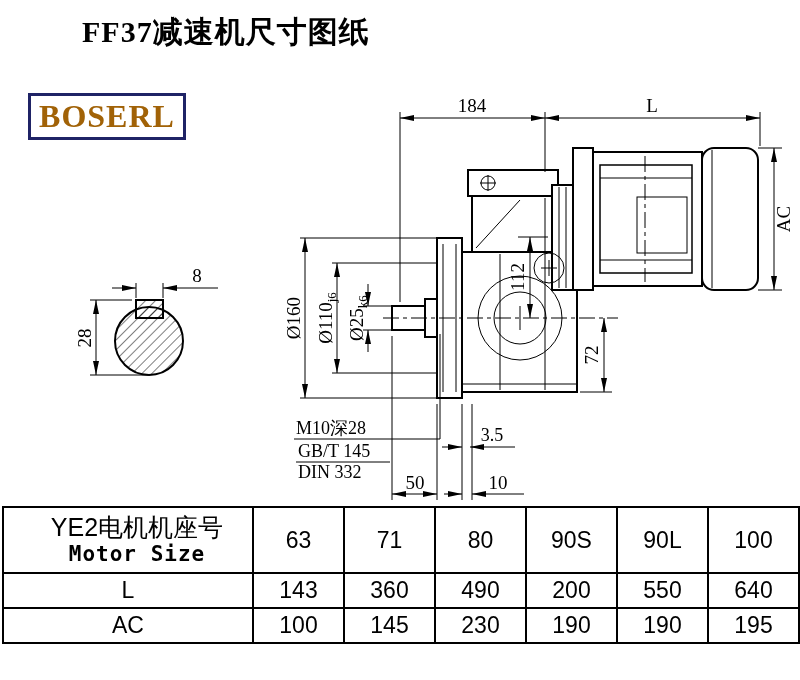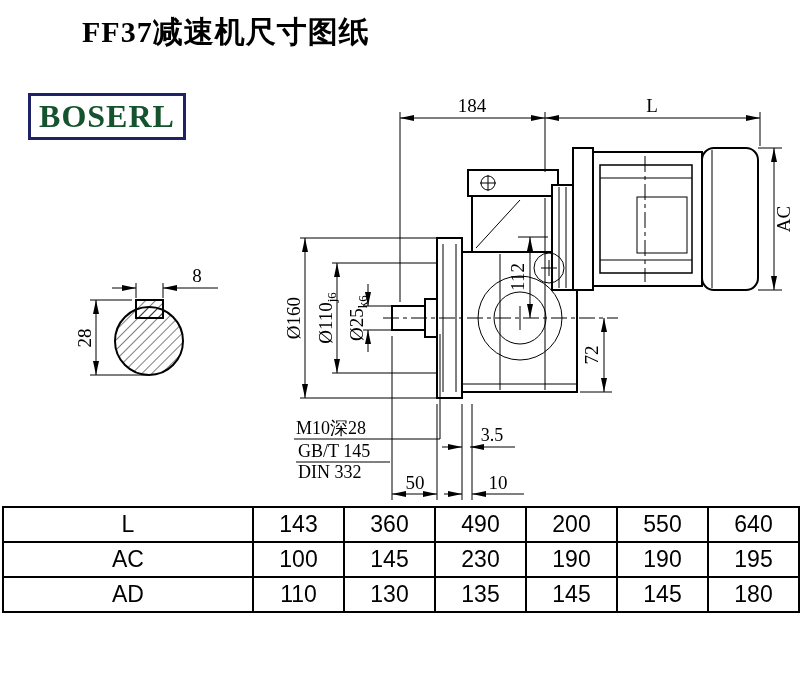--- a/index.html
+++ b/index.html
@@ -6,21 +6,21 @@
   html,body { width:800px; height:680px; background:#ffffff; }
   body { position:relative; font-family:"Liberation Sans", sans-serif; color:#000; overflow:hidden; }
 
   .title { position:absolute; left:54px; top:12px; font-size:30px; font-weight:bold;
            letter-spacing:1px; font-family:Liberation Serif, serif;margin-left:28px; }
 
   .logo { position:absolute; left:28px; top:93px; width:158px; height:47px;
           border:3px solid #1f2366; display:flex; align-items:center; justify-content:center;
           background:#fff; }
   .logo span { font-family:"Liberation Serif", serif; font-weight:bold; font-size:32px;
-               color:#14532d; letter-spacing:1px; }
+               color:#a16207; letter-spacing:1px; }
 
   svg.drawing { position:absolute; left:0; top:0; }
 
   
   .o2  { stroke:#000; stroke-width:2;   fill:#fff; }
   .o15 { stroke:#000; stroke-width:1.5; fill:none; }
   .o1  { stroke:#000; stroke-width:1;   fill:none; }
   .ht  { fill:url(#hatch); stroke:#000; stroke-width:2; }
   .dim { stroke:#000; stroke-width:1; fill:none; }
   .cl  { stroke:#000; stroke-width:1; fill:none; stroke-dasharray:16 4 4 4; }
@@ -198,41 +198,44 @@
   <colgroup>
     <col style="width:250px">
     <col style="width:91px">
       <col style="width:91px">
       <col style="width:91px">
     <col style="width:91px">
       <col style="width:91px">
       <col style="width:91px">
   </colgroup>
   <tbody>
+    <tr class="r-head">
+      <th class="hcell">
+        <div class="hdr-cn">YE2电机机座号</div>
+        <div class="hdr-en">Motor Size</div>
+      </th>
+      <th>63</th>
+      <th>71</th>
+      <th>80</th>
+      <th>90S</th>
+      <th>90L</th>
+      <th>100</th>
+    </tr>
     <tr class="r-data">
       <td>L</td>
       <td>143</td>
       <td>360</td>
       <td>490</td>
       <td>200</td>
       <td>550</td>
       <td>640</td>
     </tr>
     <tr class="r-data">
       <td>AC</td>
       <td>100</td>
       <td>145</td>
       <td>230</td>
       <td>190</td>
       <td>190</td>
       <td>195</td>
     </tr>
-    <tr class="r-data">
-      <td>AD</td>
-      <td>110</td>
-      <td>130</td>
-      <td>135</td>
-      <td>145</td>
-      <td>145</td>
-      <td>180</td>
-    </tr>
   </tbody>
 </table>
 
 </body></html>

